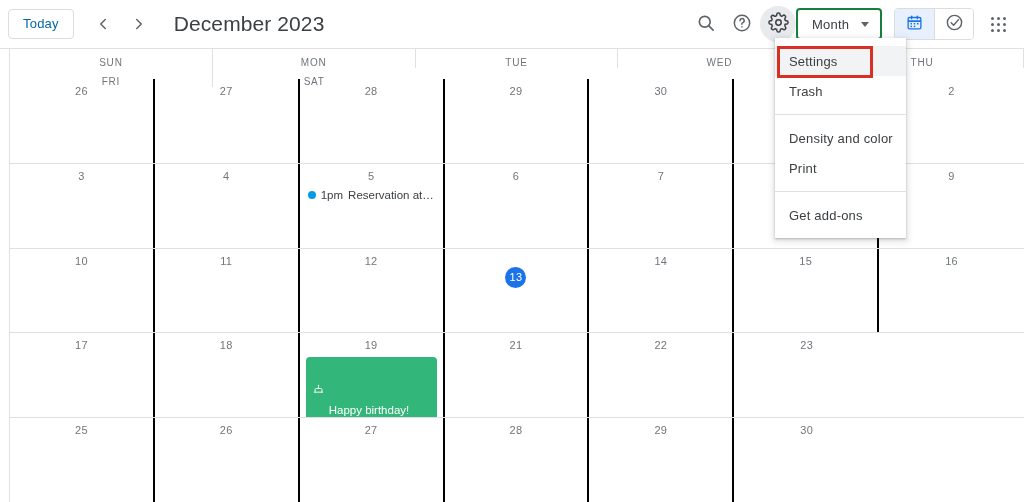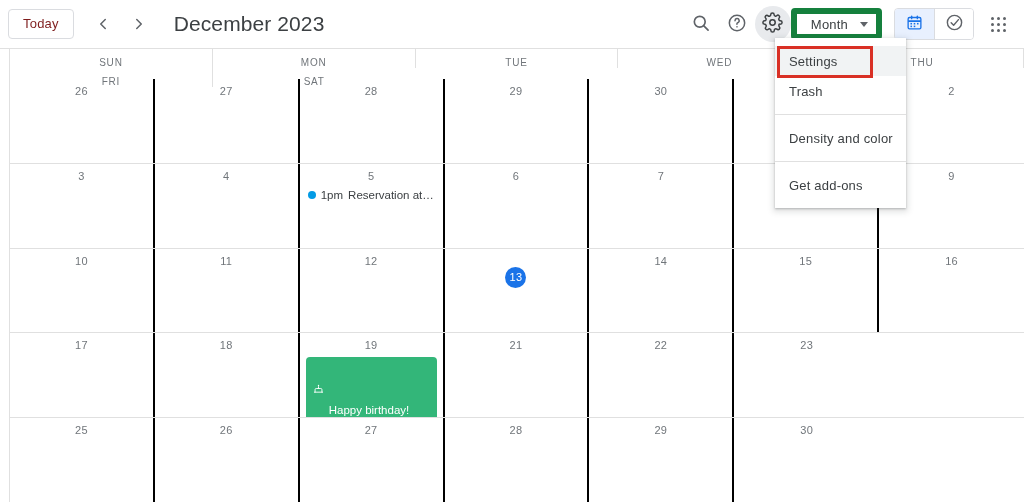--- a/index.html
+++ b/index.html
@@ -31,21 +31,21 @@
     align-items: center;
   }
 
   .today-btn {
     margin-left: 8px;
     height: 30px;
     padding: 0 14px;
     border: 1px solid #dadce0;
     border-radius: 4px;
     background: #ffffff;
-    color: #7f1d1d;
+    color: #0369a1;
     font-size: 13px;
     line-height: 28px;
     letter-spacing: .2px;
     cursor: pointer;
     white-space: nowrap;
   }
 
   .nav-arrows {
     display: flex;
     align-items: center;
@@ -88,32 +88,31 @@
     display: flex; align-items: center; justify-content: center;
     color: #5f6368;
     position: relative;
   }
   .icon-btn.active-gear { background: #e8eaed; }
 
   .view-select {
     height: 32px;
     min-width: 86px;
     padding: 0 8px 0 14px;
-    border: 6px solid #15803d;
+    border: 2px solid #15803d;
     border-radius: 4px;
     background: #ffffff;
     color: #3c4043;
     font-size: 13px;
     letter-spacing: .2px;
     display: flex;
     align-items: center;
     gap: 12px;
     cursor: pointer;
     white-space: nowrap;
-    justify-content: center;
   }
   .caret {
     width: 0; height: 0;
     border-left: 4px solid transparent;
     border-right: 4px solid transparent;
     border-top: 5px solid #5f6368;
   }
 
   .toggle-group {
     margin-left: 12px;
@@ -583,18 +582,19 @@
           </div>
         </div>
     </div>
   </div>
 
   <div class="menu" id="settings-menu">
     <div class="menu-item hovered">Settings</div>
     <div class="menu-item">Trash</div>
     <div class="menu-sep"></div>
     <div class="menu-item">Density and color</div>
+    <div class="menu-item">Print</div>
     <div class="menu-sep"></div>
     <div class="menu-item">Get add-ons</div>
     <div class="focus-ring"></div>
   </div>
 
 </div>
 
 </body></html>

